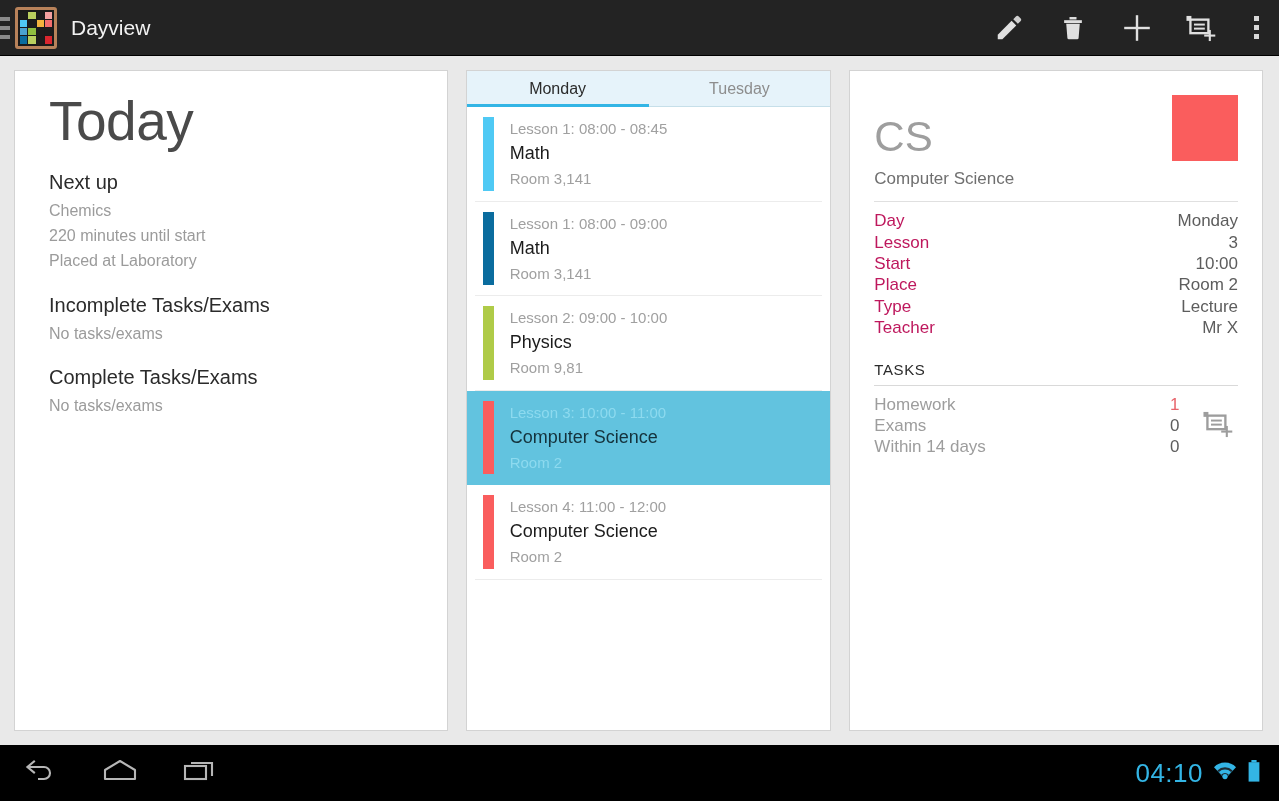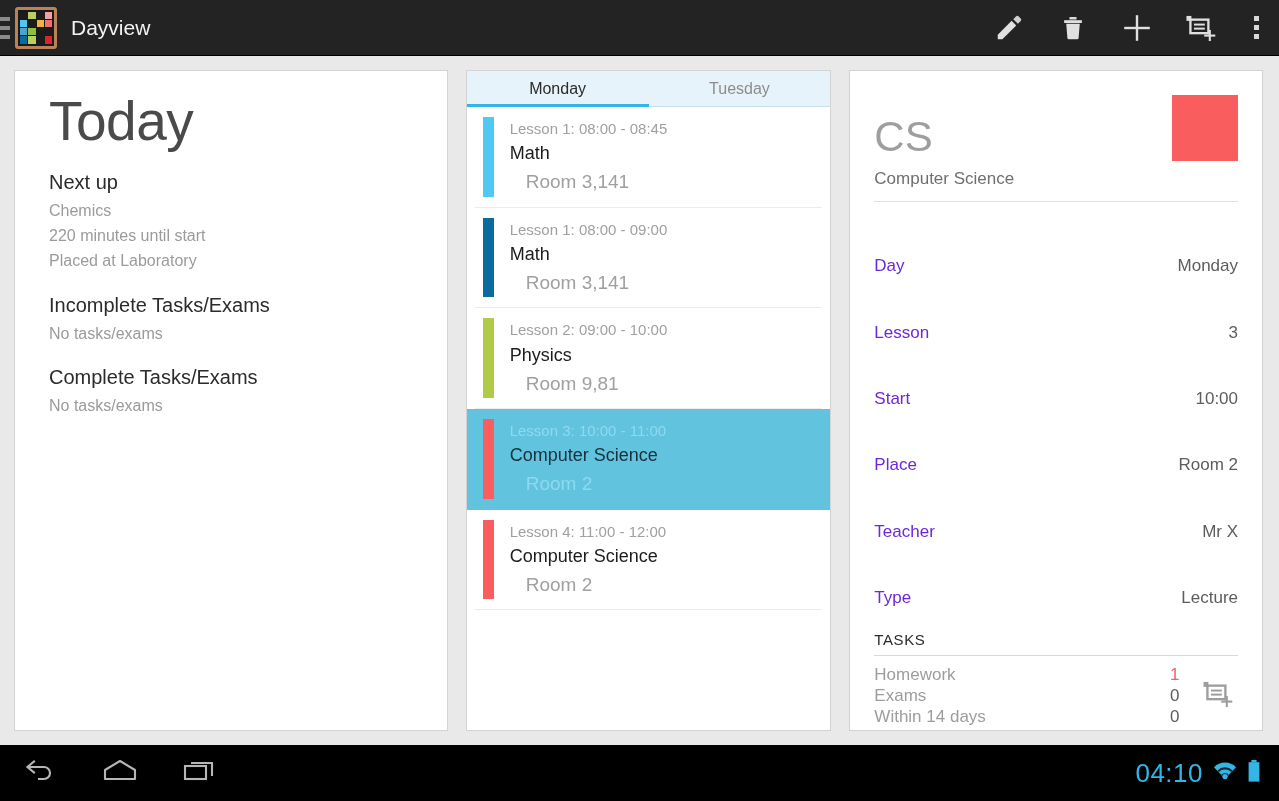--- a/index.html
+++ b/index.html
@@ -102,41 +102,41 @@
     border-bottom: 1px solid #ececec;
     margin: 0 8px;
   }
   .lesson-row.selected {
     background: #62c3df; border-bottom-color: #62c3df; margin: 0; padding-left: 16px;
   }
   .lesson-color { width: 11px; flex: 0 0 11px; margin-right: 16px; }
   .lesson-text { flex: 1 1 auto; }
   .lesson-meta { font-size: 15px; color: #a0a0a0; line-height: 1.55; }
   .lesson-title { font-size: 18px; color: #1c1c1c; line-height: 1.5; }
-  .lesson-room { font-size: 19px; color: #a0a0a0; line-height: 1.55; margin-left: 16px; }
+  .lesson-room { font-size: 15px; color: #a0a0a0; line-height: 1.55; }
   .lesson-row.selected .lesson-meta,
   .lesson-row.selected .lesson-room { color: #8ddaef; }
   .lesson-row.selected .lesson-title { color: #14323c; }
 
   
   #detail-card { padding: 20px 24px; }
   #detail-head { display: flex; align-items: flex-start; }
   #detail-head-text { flex: 1 1 auto; margin-top: 24px; }
   #detail-abbrev {
     font-size: 42px; font-weight: 300; color: #9e9e9e;
     line-height: 1.05; letter-spacing: 0px;
   }
   #detail-subject { font-size: 17px; color: #6f6f6f; margin-top: 10px; }
   #detail-swatch { width: 66px; height: 66px; flex: 0 0 66px; margin-top: 4px; }
   #detail-divider { height: 1px; background: #e0e0e0; margin: 12px 0 8px; }
   .detail-row {
     display: flex; justify-content: space-between; align-items: baseline;
     font-size: 17px; line-height: 1.26;
   }
-  .detail-label { color: #6d28d9; margin-top: 45px; }
+  .detail-label { color: #be185d; }
   .detail-value { color: #5d5d5d; }
   #tasks-heading {
     font-size: 15px; color: #2b2b2b; letter-spacing: 0.6px;
     margin-top: 22px; margin-bottom: 7px;
   }
   #tasks-divider { height: 1px; background: #d9d9d9; }
   #tasks-body { display: flex; align-items: center; margin-top: 8px; }
   #tasks-list { flex: 1 1 auto; max-width: 305px; }
   .task-row {
     display: flex; justify-content: space-between; align-items: baseline;
@@ -333,26 +333,26 @@
         </div>
         <div class="detail-row">
           <span class="detail-label">Start</span>
           <span class="detail-value">10:00</span>
         </div>
         <div class="detail-row">
           <span class="detail-label">Place</span>
           <span class="detail-value">Room 2</span>
         </div>
         <div class="detail-row">
+          <span class="detail-label">Type</span>
+          <span class="detail-value">Lecture</span>
+        </div>
+        <div class="detail-row">
           <span class="detail-label">Teacher</span>
           <span class="detail-value">Mr X</span>
-        </div>
-        <div class="detail-row">
-          <span class="detail-label">Type</span>
-          <span class="detail-value">Lecture</span>
         </div>
       </div>
 
     <div id="tasks-heading">TASKS</div>
     <div id="tasks-divider"></div>
     <div id="tasks-body">
       <div id="tasks-list">
           <div class="task-row">
             <span class="task-label">Homework</span>
             <span class="task-count warn">1</span>

